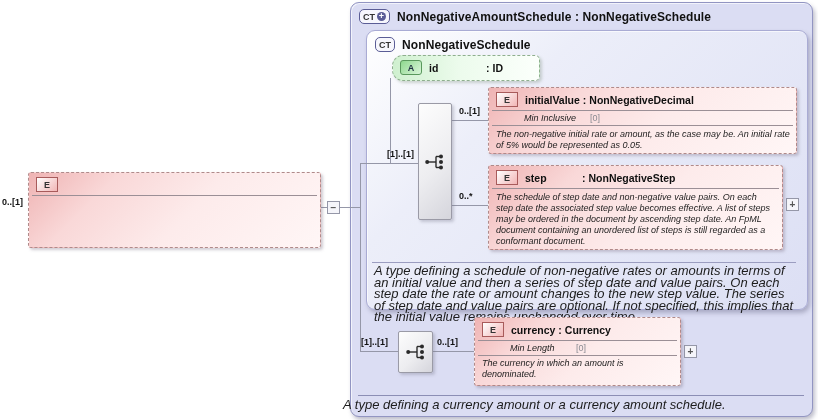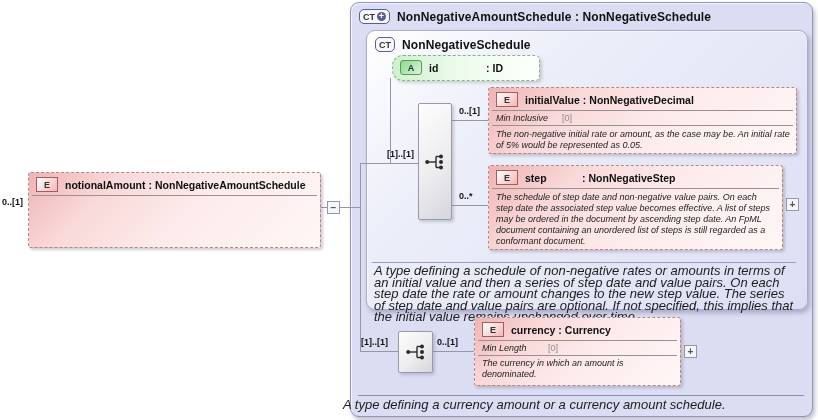--- a/index.html
+++ b/index.html
@@ -53,21 +53,21 @@
     border:1px solid #a85b5b; font-weight:bold; font-size:9px; color:#333;
   }
   .a-badge {
     display:inline-flex; align-items:center; justify-content:center;
     width:20px; height:13px; flex:0 0 20px;
     background:linear-gradient(135deg,#8ed88e,#d9f5d9);
     border:1px solid #59985c; border-radius:3px;
     font-weight:bold; font-size:9px; color:#234;
   }
   .box-sep { border-top:1px solid #9b8f96; margin:0 3px; }
-  .facets { padding:2px 7px 1px 7px; }
+  .facets { padding:2px 7px 1px 7px;margin-left:28px; }
   .facet-row { display:flex; font-size:9px; line-height:11px; }
   .facet-name { font-style:italic; color:#222; width:66px; }
   .facet-val { color:#8b8b93; }
   .elem-ann { padding:3px 6px 3px 7px; font-style:italic; font-size:9px; line-height:11px; color:#1c1c1c; }
 
   .attr-box {
     position:absolute; border:1px dashed #8fae8f; border-radius:11px 5px 5px 11px;
     background:linear-gradient(90deg,#cff0cf 0%, #ecfbec 45%, #fcfffc 100%);
     box-shadow:2px 2px 3px rgba(110,130,110,.3);
   }
@@ -158,21 +158,20 @@
       <circle cx="3.2" cy="9" r="2" fill="#2a2a2a"></circle>
       <circle cx="17" cy="3.5" r="2" fill="#2a2a2a"></circle>
       <circle cx="17" cy="9" r="2" fill="#2a2a2a"></circle>
       <circle cx="17" cy="14.5" r="2" fill="#2a2a2a"></circle>
     </svg>
   </div>
 
   <div class="elem" style="left:28px; top:172px; width:291px; height:74px;">
     <div class="elem-header">
       <span class="e-badge">E</span>
-      <span class="elem-title"><span>notionalAmount</span><span class="tsep">:</span><span>NonNegativeAmountSchedule</span></span>
     </div>
     <div class="box-sep"></div>
   </div>
 
   <div class="attr-box" style="left:392px; top:55px; width:146px; height:24px;">
     <div class="elem-header" style="padding:4px 7px;">
       <span class="a-badge">A</span>
       <span class="elem-title"><span class="name-pad">id</span><span class="tsep">:</span><span>ID</span></span>
     </div>
   </div>

